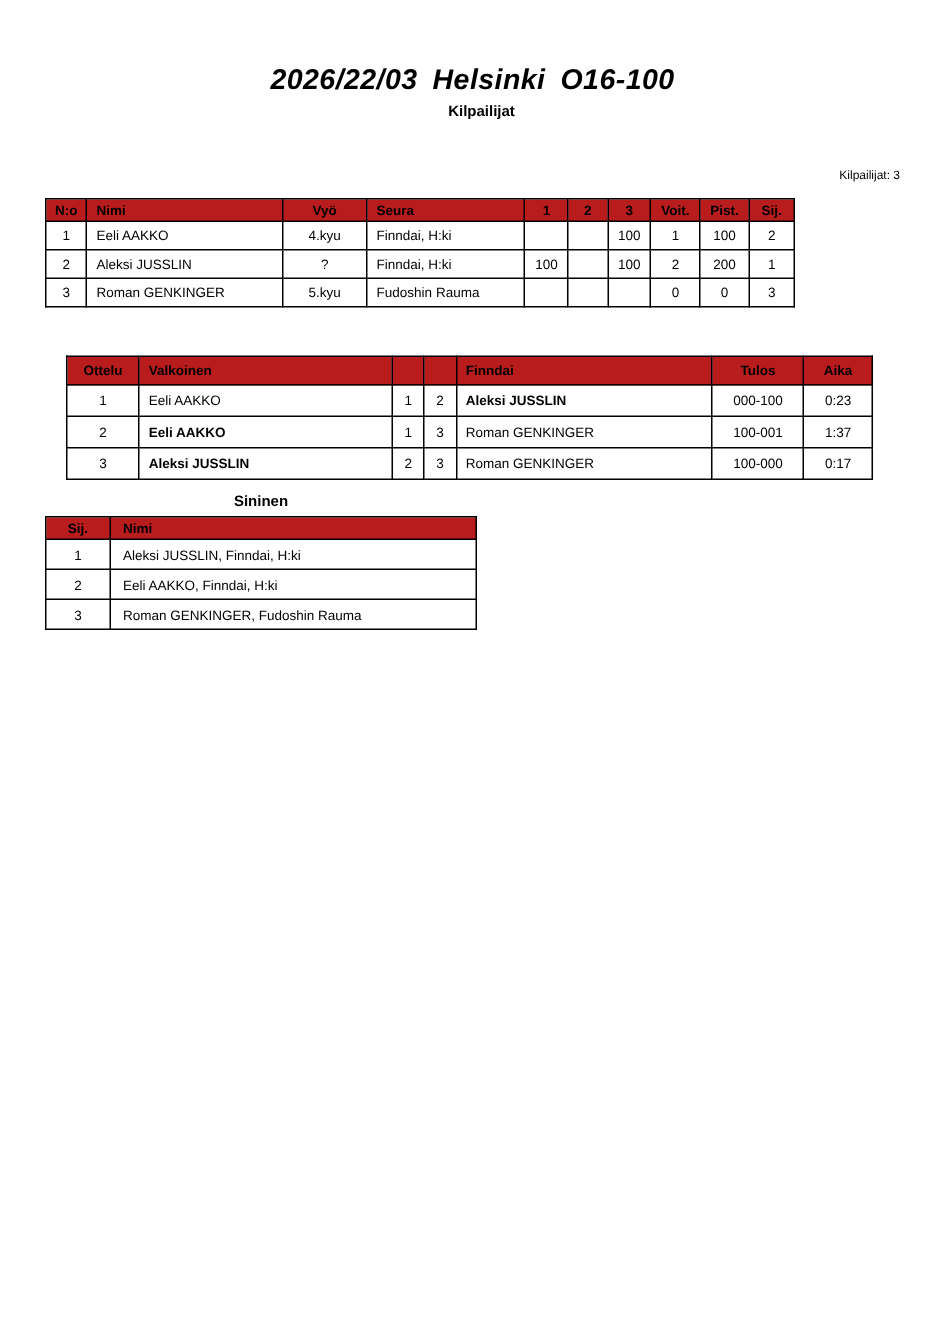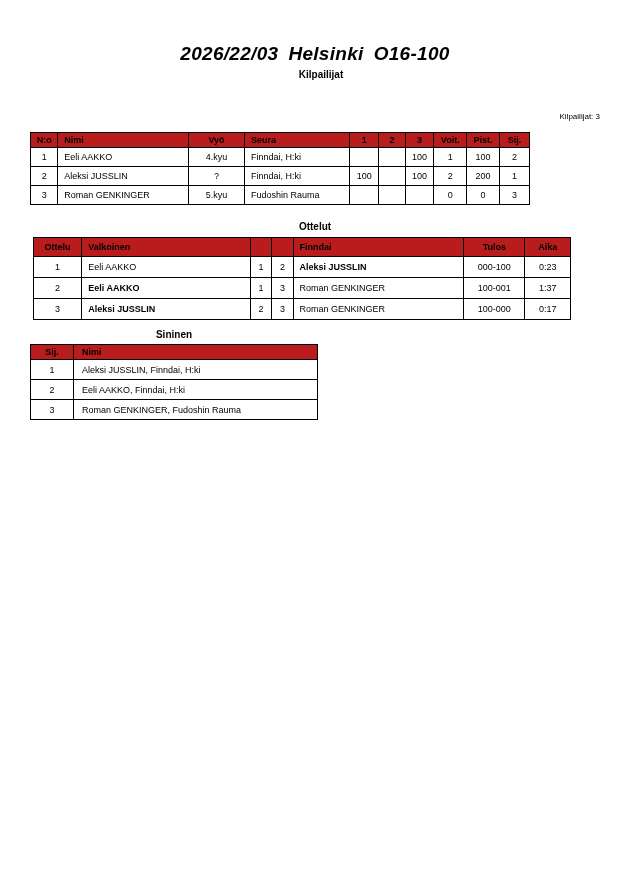--- a/index.html
+++ b/index.html
@@ -81,21 +81,21 @@
   .matches-label {
     position: absolute;
     left: 0; right: 0;
     top: 178px;
     text-align: center;
     font-size: 10px;
     font-weight: bold;
   }
   .matches-wrap {
     position: absolute;
-    left: 33px;
+    left: 44px;
     top: 194px;
   }
   table.matches { width: 538px; }
   table.matches td { height: 16px; }
   table.matches th { height: 14px; }
   .m-no    { width: 44px; text-align: center; }
   .m-white { width: 180px; text-align: left; padding-left: 6px; }
   .m-w1    { width: 16px; text-align: center; }
   .m-w2    { width: 16px; text-align: center; }
   .m-blue  { width: 180px; text-align: left; padding-left: 6px; }
@@ -186,21 +186,20 @@
           <td class="c-m"></td>
           <td class="c-m"></td>
           <td class="c-voit">0</td>
           <td class="c-pist">0</td>
           <td class="c-sij">3</td>
         </tr>
       </tbody>
     </table>
   </div>
 
-  <div class="matches-label">Ottelut</div>
 
   <div class="matches-wrap">
     <table class="matches bordered">
       <thead>
         <tr>
           <th class="m-no">Ottelu</th>
           <th class="m-white">Valkoinen</th>
           <th class="m-w1"></th>
           <th class="m-w2"></th>
           <th class="m-blue">Finndai</th>

